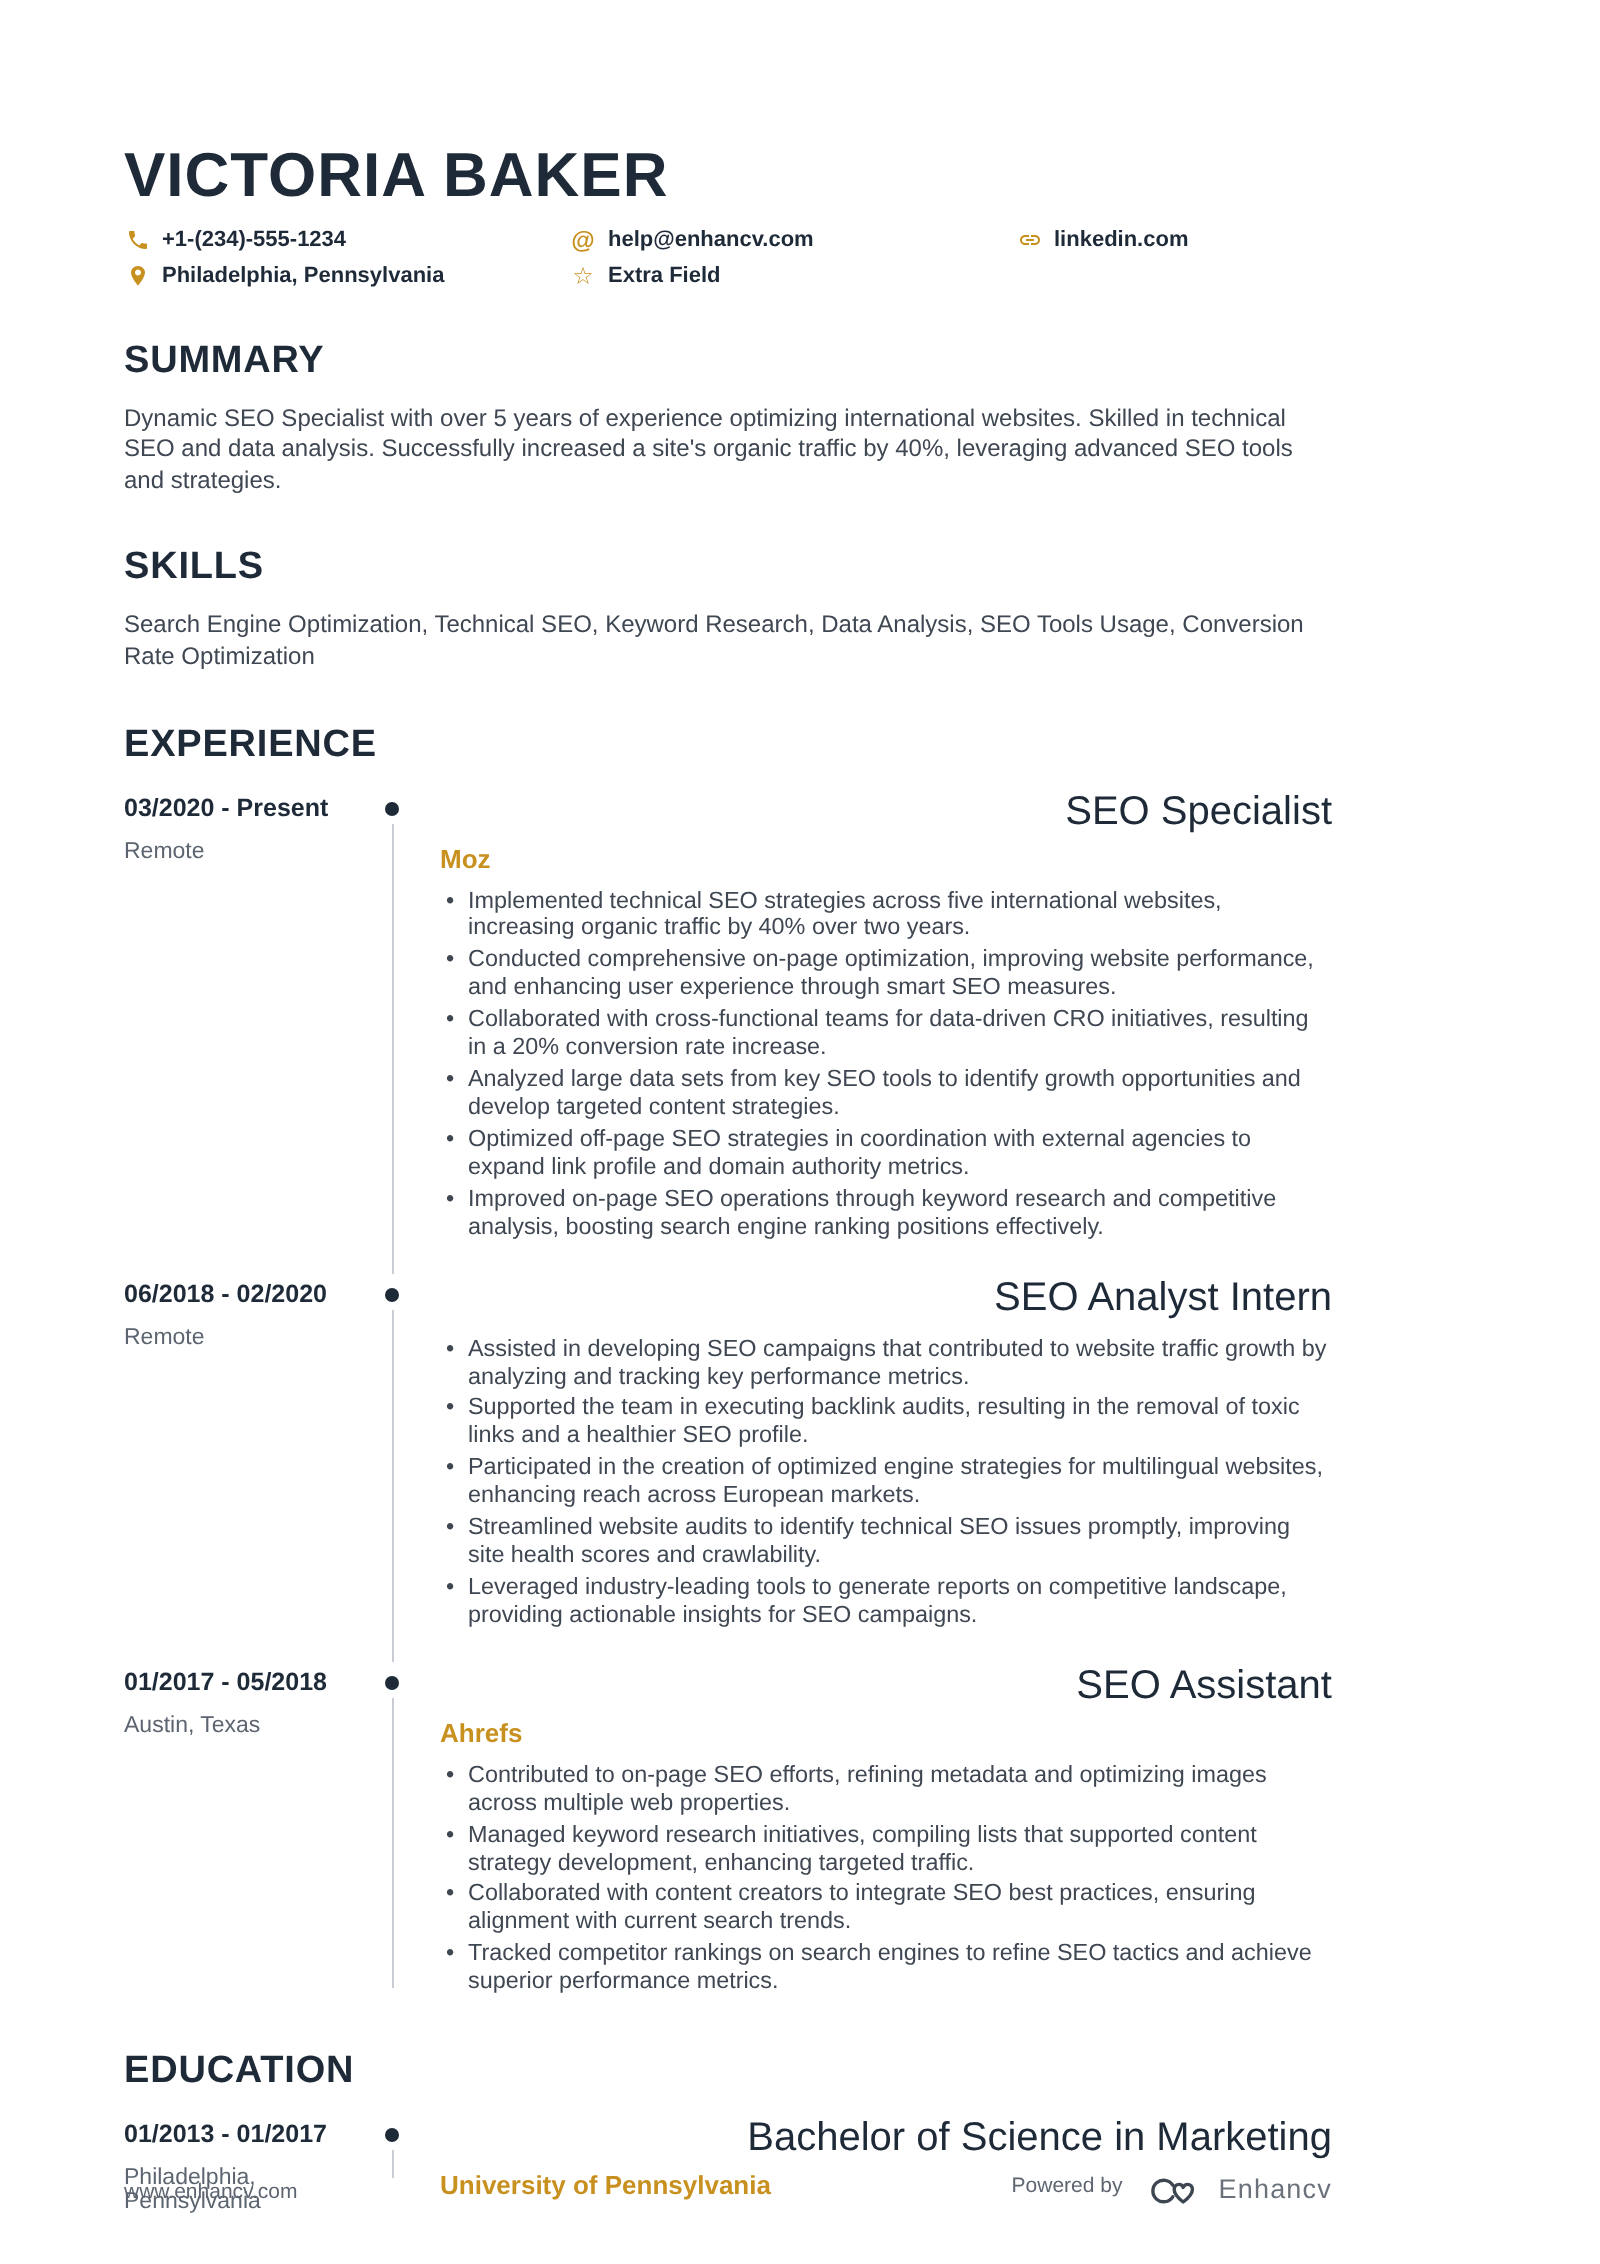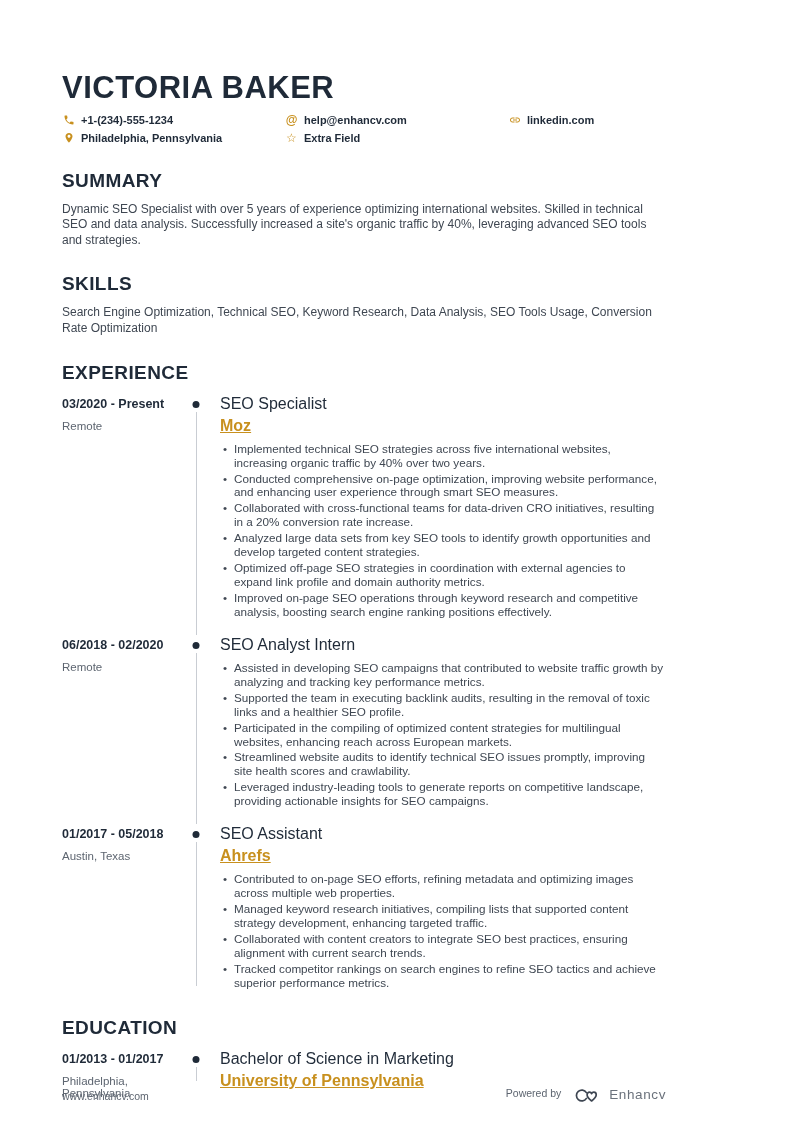--- a/index.html
+++ b/index.html
@@ -36,22 +36,22 @@
   .entry-left{padding-top:3px;}
   .entry-period{font-size:12.5px;font-weight:700;color:var(--heading);}
   .entry-location{font-size:11.5px;color:var(--muted);margin-top:9px;}
   .tl{position:relative;}
   .tl .dot{position:absolute;left:50%;top:7px;width:7px;height:7px;border-radius:50%;
            background:var(--heading);transform:translateX(-50%);}
   .tl .line{position:absolute;left:50%;top:18px;bottom:-14px;width:1px;background:var(--timeline);}
   .tl .line.end{bottom:6px;}
   .tl .line.stub{bottom:auto;height:14px;}
   .entry-content{padding-left:14px;}
-  .entry-title{font-size:16px;color:var(--heading);line-height:1.2;}
-  .entry-company{font-size:16px;font-weight:700;color:var(--accent);margin-top:4px;text-decoration:underline;}
+  .entry-title{font-size:20px;color:var(--heading);line-height:1.2;text-align:right;}
+  .entry-company{font-size:13px;font-weight:700;color:var(--accent);margin-top:4px;}
   ul.bullets{list-style:none;margin-top:7px;}
   ul.bullets li{position:relative;padding-left:14px;font-size:11.7px;line-height:1.19;
                 color:var(--body);margin-bottom:2px;}
   ul.bullets li::before{content:"•";position:absolute;left:3px;top:0;color:var(--body);}
 
   
   .footer{position:absolute;left:0;right:0;bottom:44px;padding:0 62px;
           display:flex;align-items:center;justify-content:space-between;}
   .footer-site{font-size:10.5px;color:var(--muted);}
   .footer-right{display:flex;gap:8px;}
@@ -147,21 +147,21 @@
       </div>
       <div class="tl">
         <span class="dot"></span>
         <span class="line"></span>
       </div>
       <div class="entry-content">
         <div class="entry-title">SEO Analyst Intern</div>
         <ul class="bullets">
           <li>Assisted in developing SEO campaigns that contributed to website traffic growth by analyzing and tracking key performance metrics.</li>
           <li>Supported the team in executing backlink audits, resulting in the removal of toxic links and a healthier SEO profile.</li>
-          <li>Participated in the compiling of optimized content strategies for multilingual websites, enhancing reach across European markets.</li>
+          <li>Participated in the creation of optimized engine strategies for multilingual websites, enhancing reach across European markets.</li>
           <li>Streamlined website audits to identify technical SEO issues promptly, improving site health scores and crawlability.</li>
           <li>Leveraged industry-leading tools to generate reports on competitive landscape, providing actionable insights for SEO campaigns.</li>
         </ul>
       </div>
     </div>
 
     <div class="entry">
       <div class="entry-left">
         <div class="entry-period">01/2017 - 05/2018</div>
         <div class="entry-location">Austin, Texas</div>

